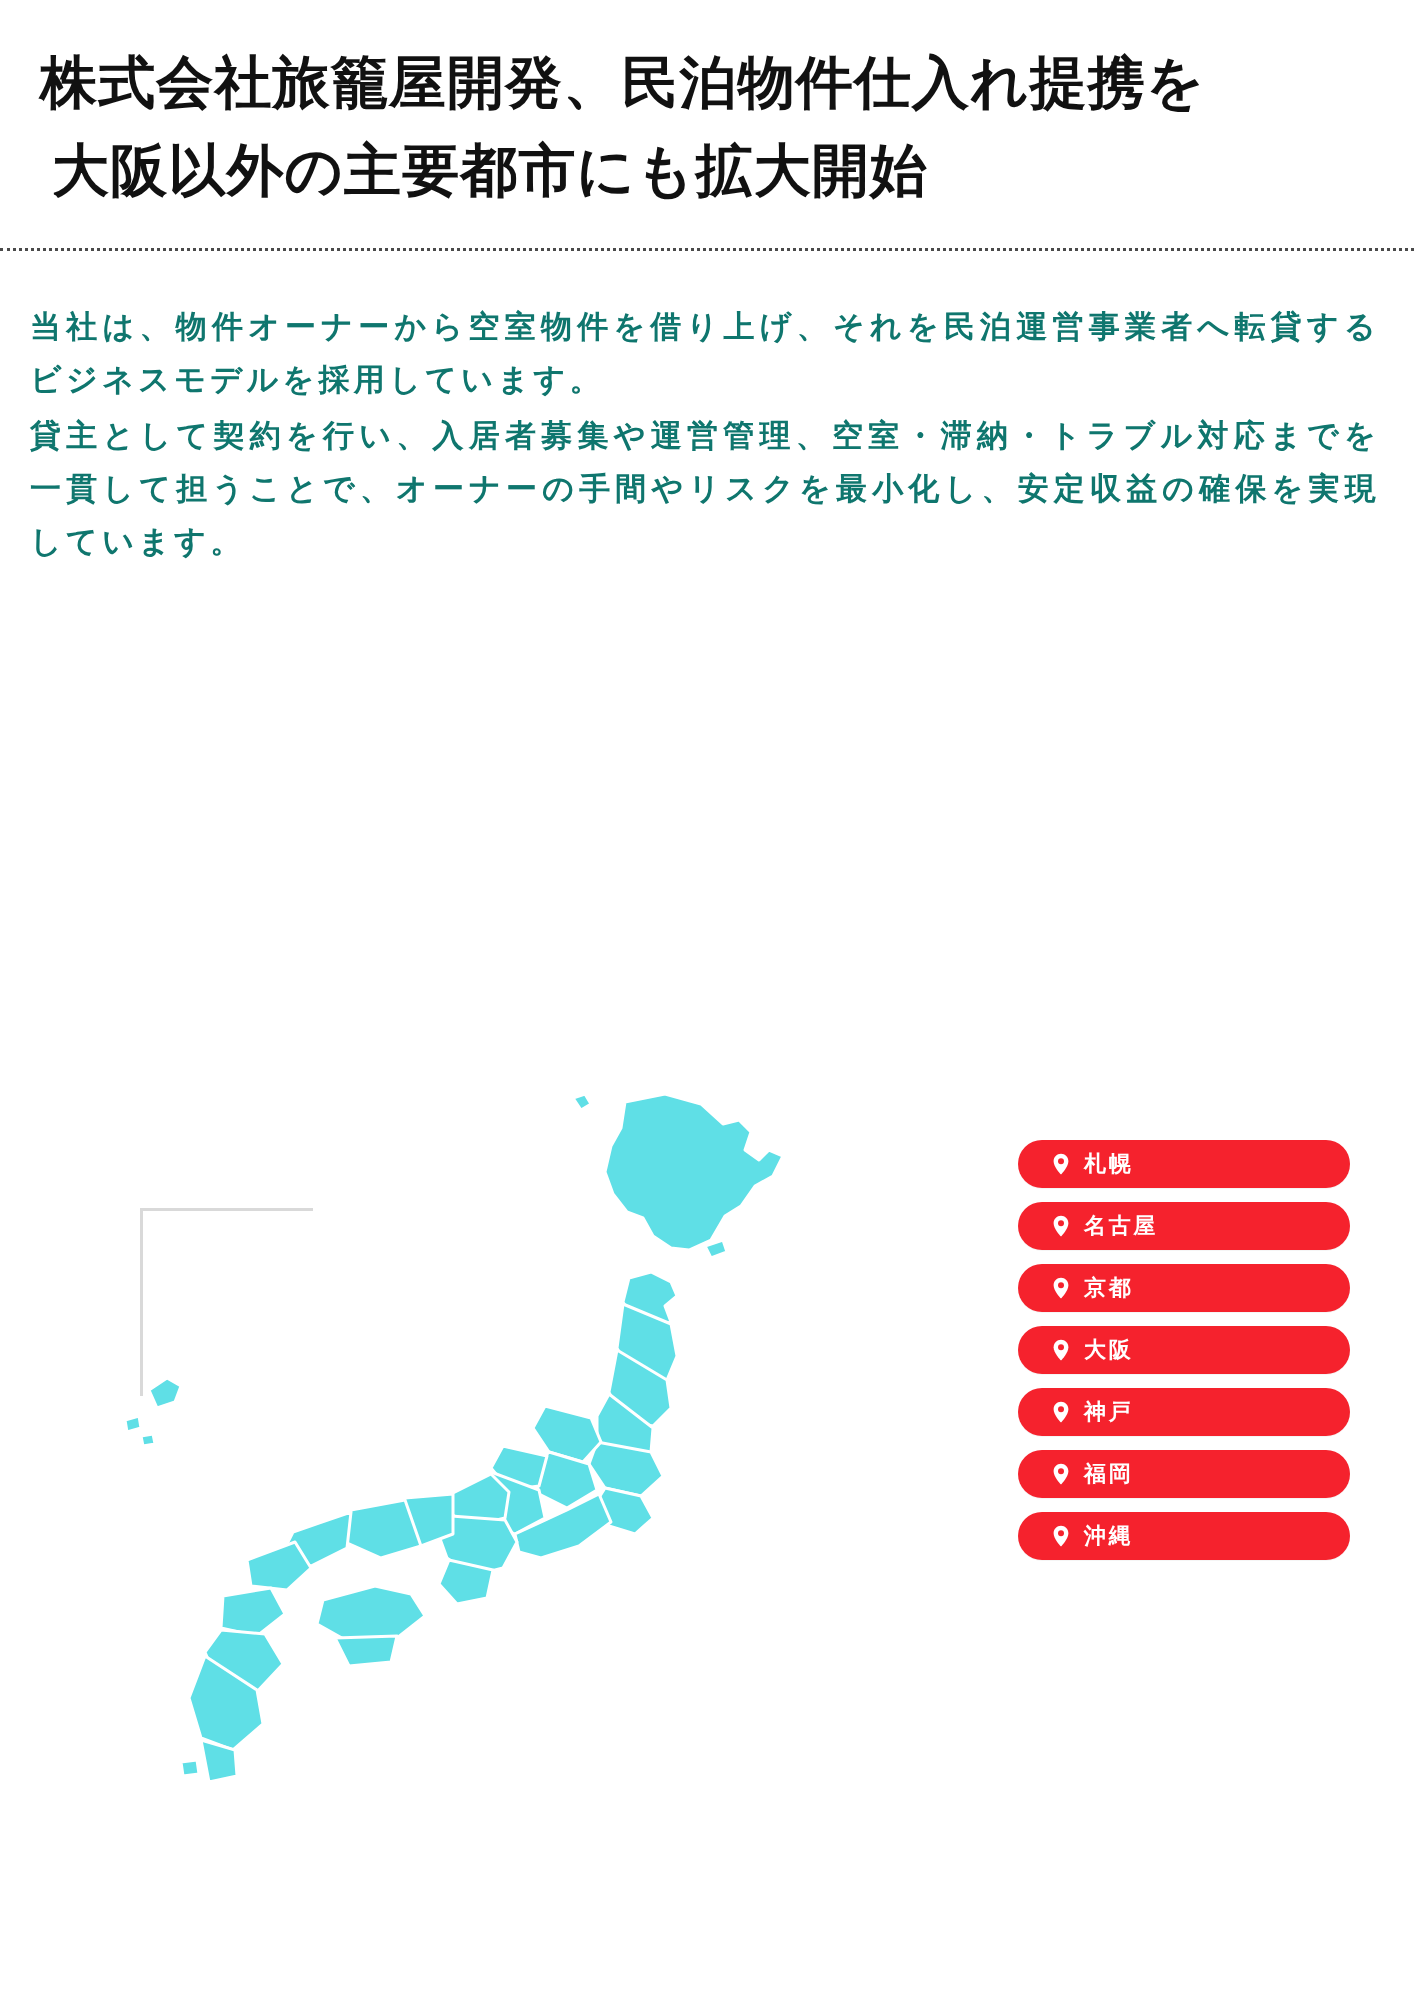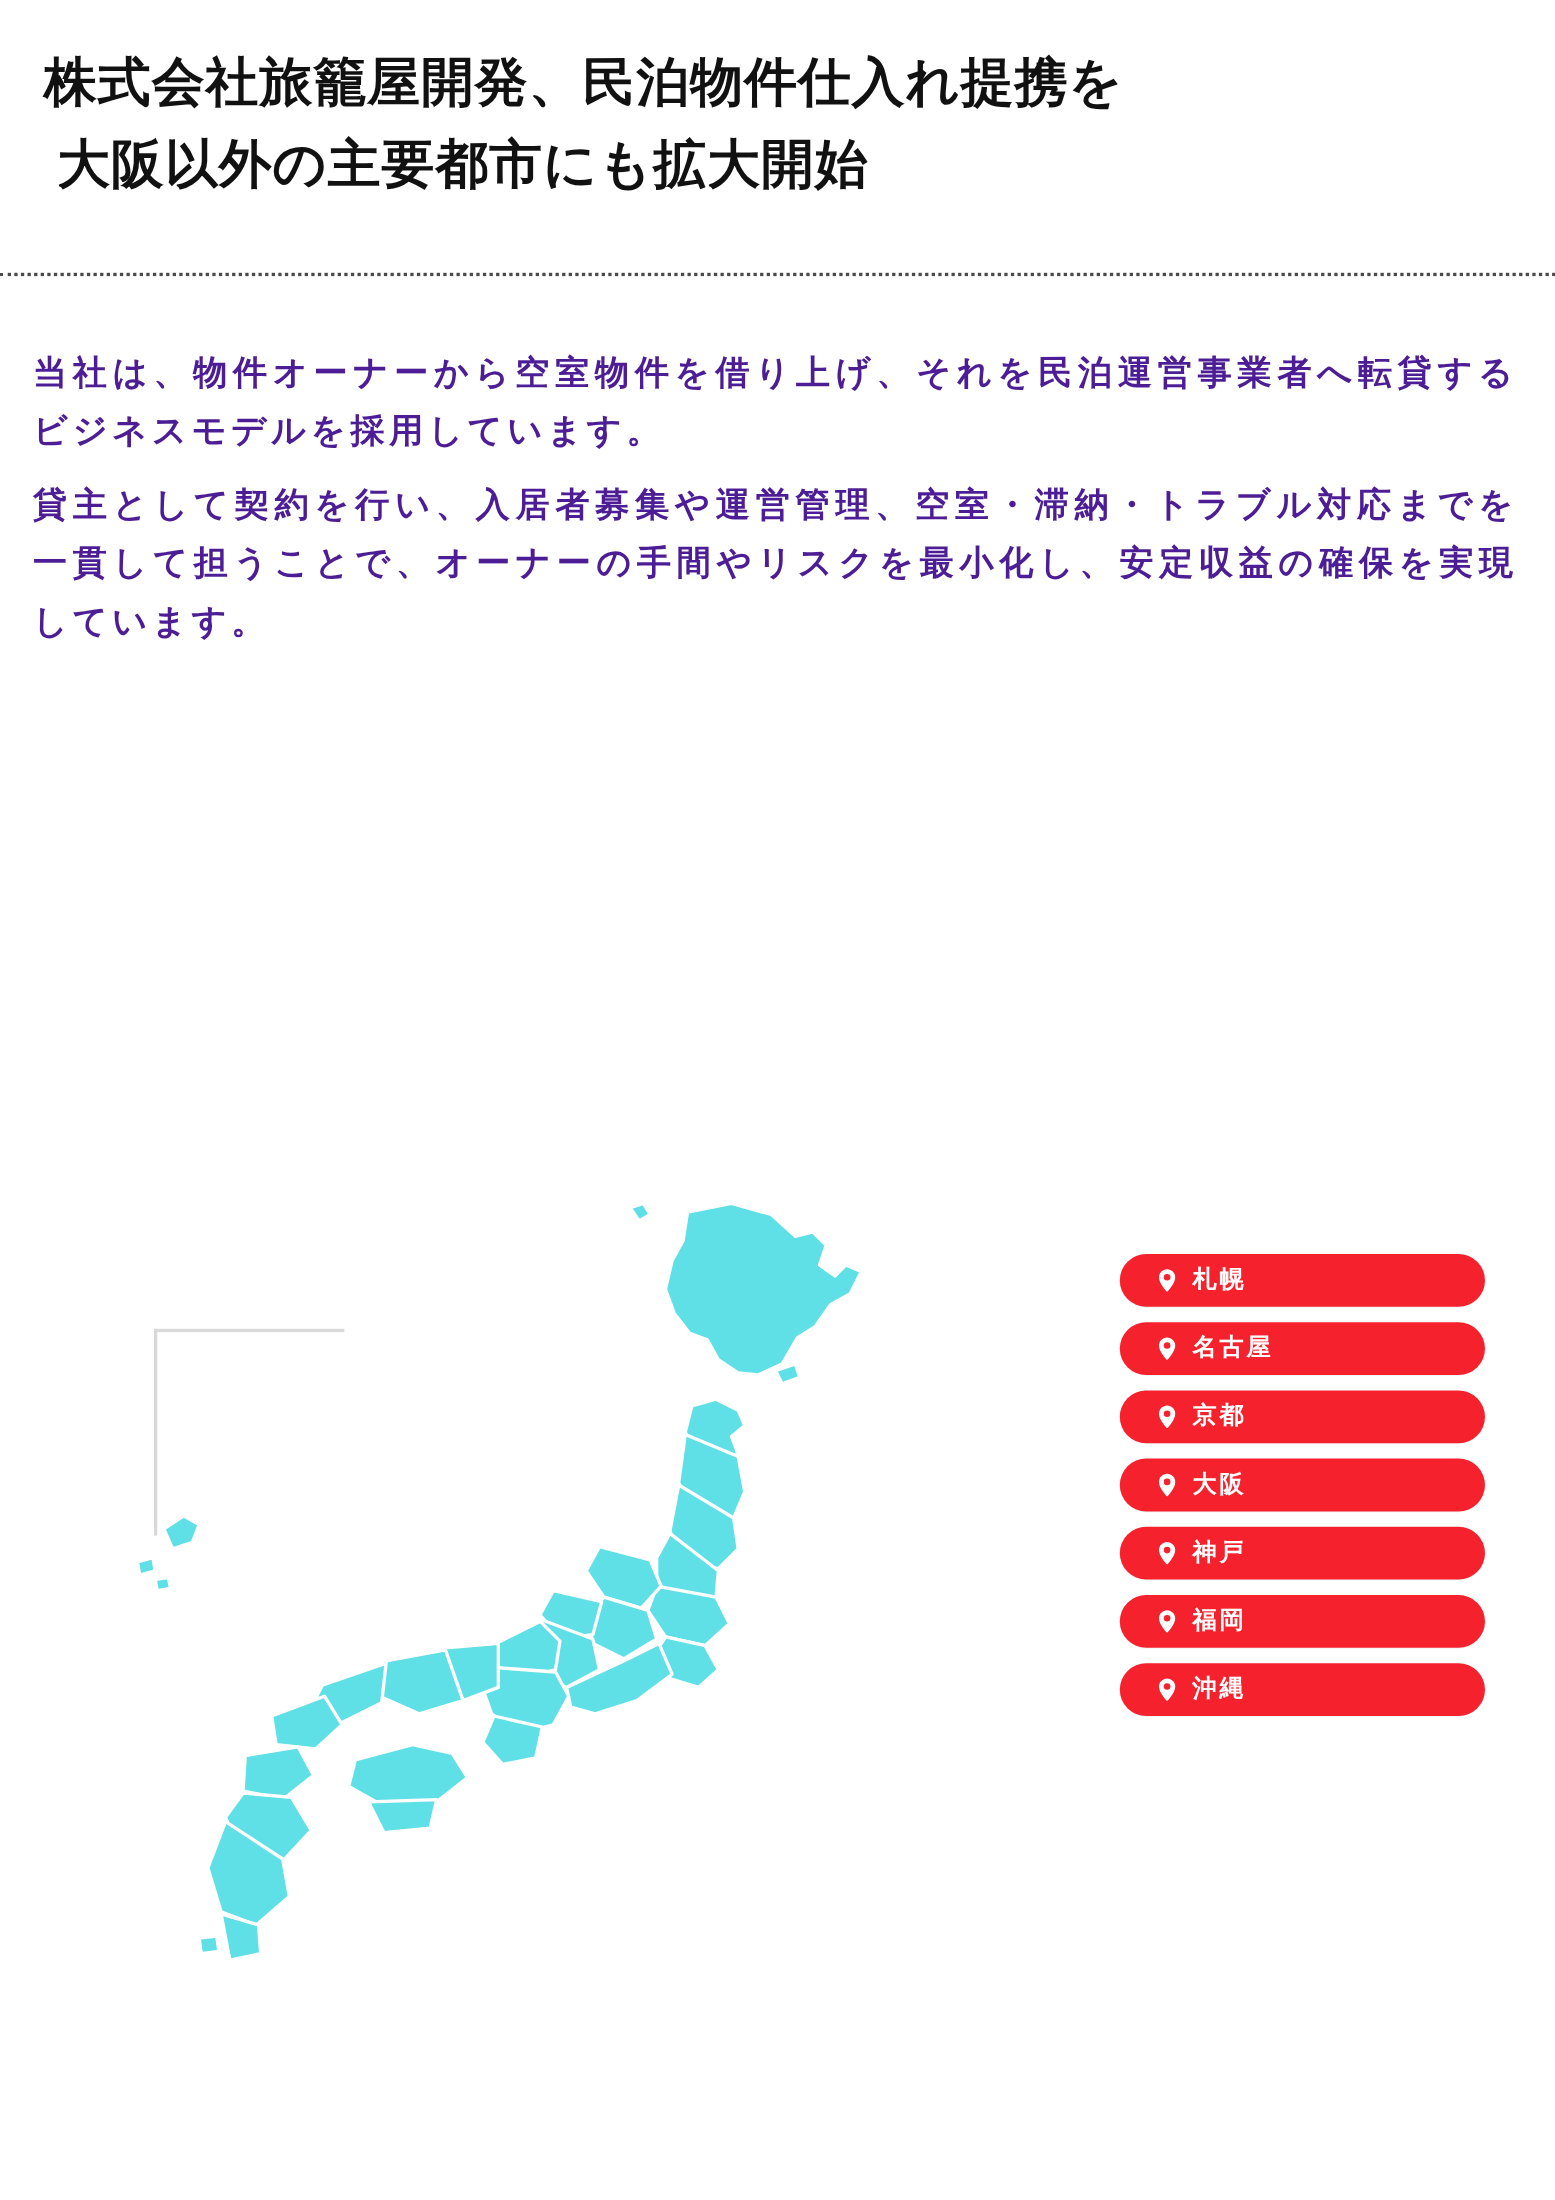--- a/index.html
+++ b/index.html
@@ -21,21 +21,21 @@
     width: 1414px;
     height: 2000px;
     box-sizing: border-box;
   }
 
   
   .title-block {
     padding: 38px 40px 0 40px;
   }
   .title-line {
-    font-size: 48px;
+    font-size: 57px;
     line-height: 1.55;
     font-weight: 700;
     letter-spacing: 0.02em;
     color: #111111;
     white-space: nowrap;
   }
   .title-line.second {
     padding-left: 12px;
   }
 
@@ -55,24 +55,24 @@
     position: absolute;
     left: 30px;
     top: 300px;
     width: 1350px;
   }
   .body-para {
     font-size: 31px;
     font-weight: 700;
     line-height: 1.72;
     letter-spacing: 0.14em;
-    color: #4c1d95;
+    color: #0f766e;
     text-align: justify;
     text-justify: inter-character;
-    margin: 13px 0 2px 0;
+    margin: 0 0 2px 0;
   }
 
   
   .map-area {
     position: absolute;
     left: 0;
     top: 1060px;
     width: 1414px;
     height: 940px;
   }

